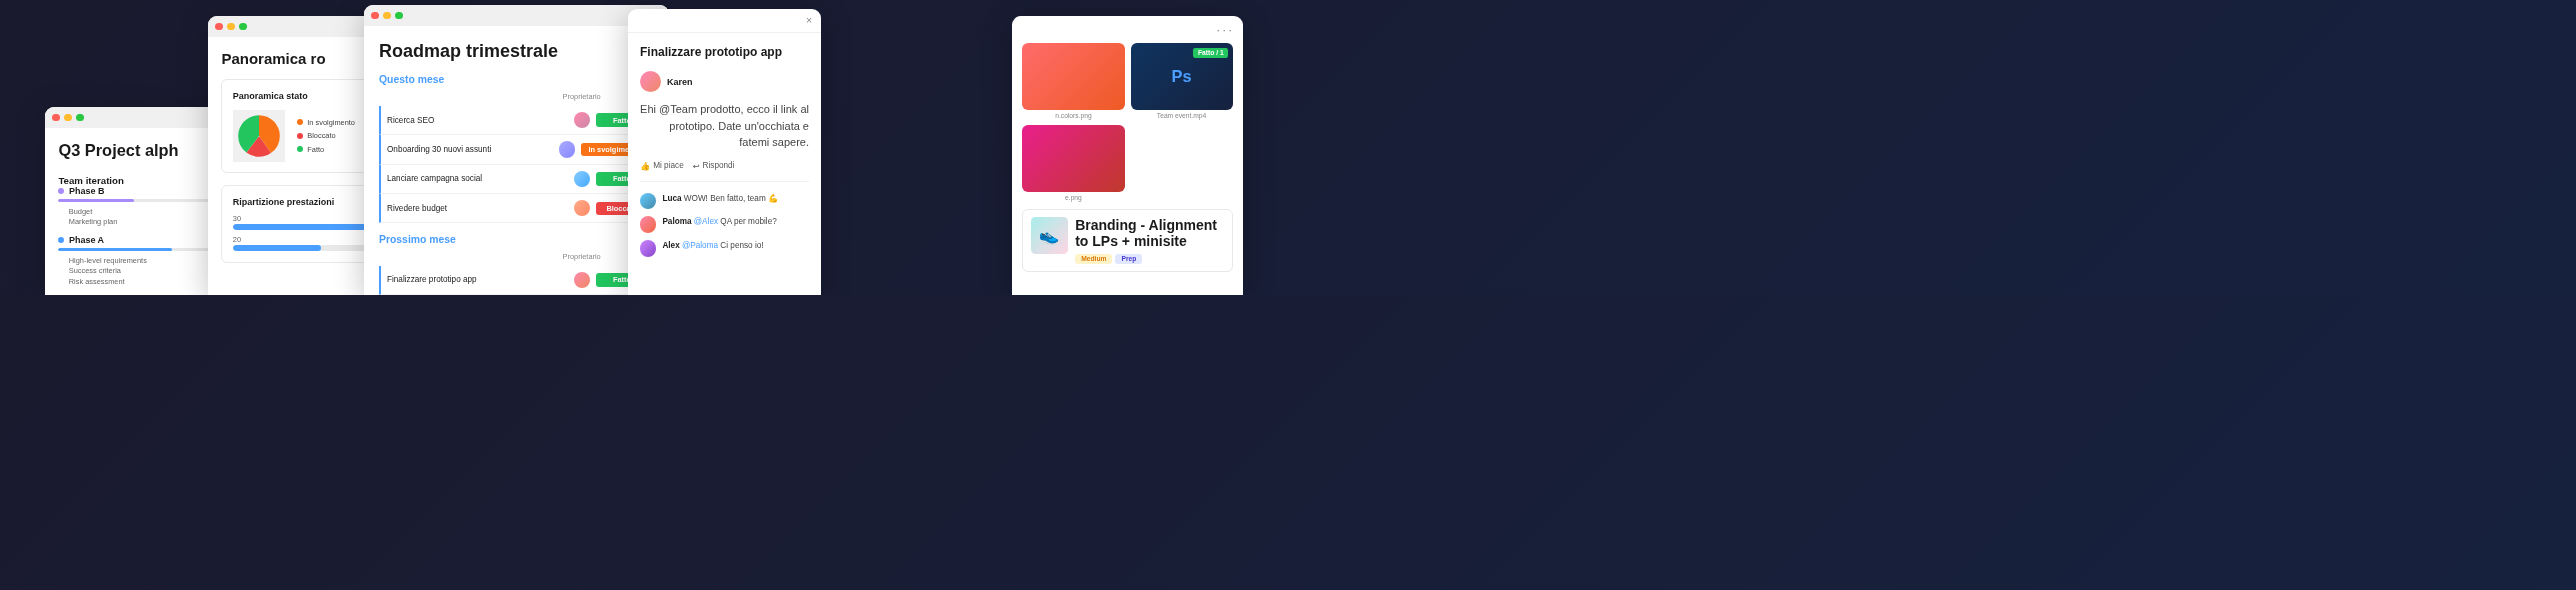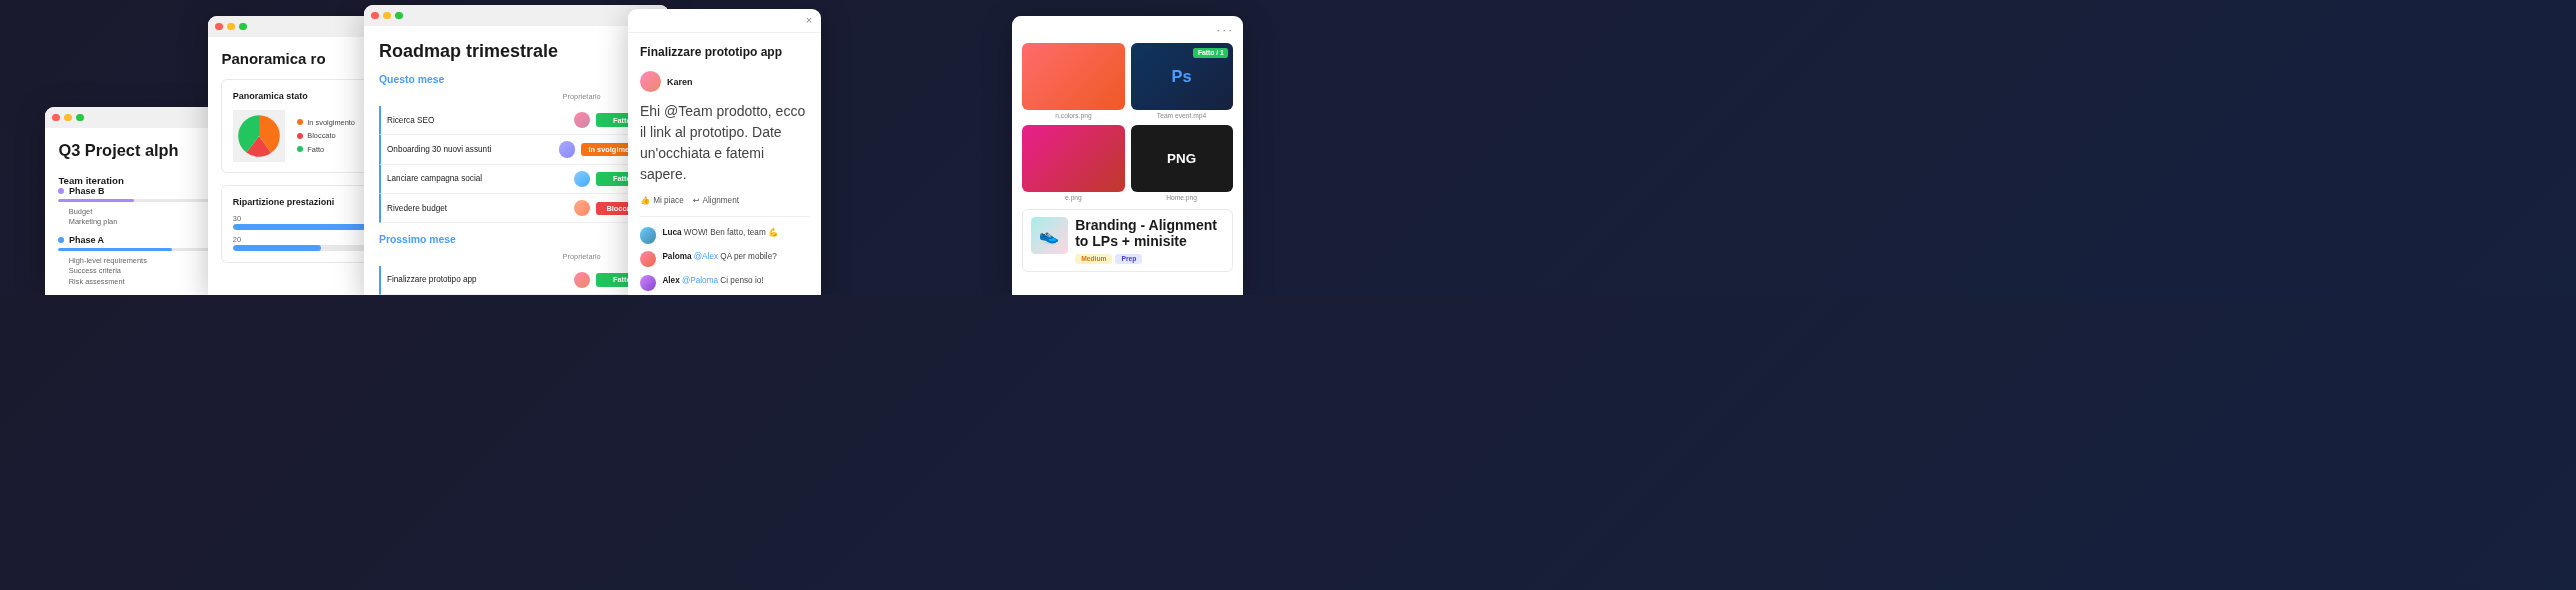--- a/index.html
+++ b/index.html
@@ -118,21 +118,21 @@
       height: 286px;
       z-index: 4;
     }
     .win4-titlebar { display: flex; justify-content: flex-end; padding: 6px 9px; border-bottom: 0.7px solid #f0f0f0; }
     .close-x { font-size: 10.4px; color: #888; cursor: pointer; }
     .win4-content { padding: 12px; }
     .win4-title { font-size: 12px; font-weight: 700; color: #1a1a1a; margin-bottom: 12px; }
     .user-row { display: flex; align-items: center; gap: 6px; margin-bottom: 9px; }
     .user-avatar { width: 21px; height: 21px; border-radius: 50%; }
     .user-name { font-size: 9px; font-weight: 600; color: #1a1a1a; }
-    .comment-text { font-size: 14px; color: #444; line-height: 1.5; margin-bottom: 10.4px; }
+    .comment-text { font-size: 11px; color: #444; line-height: 1.5; margin-bottom: 10.4px; text-align: right; }
     .actions-row { display: flex; gap: 9px; margin-bottom: 10.4px; padding-bottom: 10.4px; border-bottom: 0.7px solid #f0f0f0; }
     .action-btn { display: flex; align-items: center; gap: 3px; font-size: 8.2px; color: #555; background: none; border: none; cursor: pointer; }
     .reply-item { display: flex; align-items: flex-start; gap: 6px; margin-bottom: 7.4px; }
     .reply-avatar { width: 16.4px; height: 16.4px; border-radius: 50%; flex-shrink: 0; }
     .reply-text { font-size: 8.2px; color: #444; line-height: 1.4; }
     .reply-name { font-weight: 600; color: #1a1a1a; }
     .reply-mention { color: #4a9eff; margin-top: 35px; }
 
     
     .win5 {
@@ -339,21 +339,21 @@
         <span class="user-name">Karen</span>
       </div>
       <p class="comment-text">Ehi @Team prodotto, ecco il link al prototipo. Date un'occhiata e fatemi sapere.</p>
       <div class="actions-row">
         <button class="action-btn">
           <span>👍</span>
           <span>Mi piace</span>
         </button>
         <button class="action-btn">
           <span>↩</span>
-          <span>Alignment</span>
+          <span>Rispondi</span>
         </button>
       </div>
       <div class="reply-item">
         <div class="reply-avatar" style="background:linear-gradient(135deg,#6cf,#48a)"></div>
         <span class="reply-text">
           <span class="reply-name">Luca</span>
           <span>WOW! Ben fatto, team 💪</span>
         </span>
       </div>
       <div class="reply-item">
@@ -389,26 +389,20 @@
           <div class="media-item media-gradient2">
             <span class="ps-text">Ps</span>
             <span class="badge-fatto-sm">Fatto / 1</span>
           </div>
           <div class="media-label">Team event.mp4</div>
         </div>
         <div>
           <div class="media-item media-gradient3"></div>
           <div class="media-label">e.png</div>
         </div>
-        <div>
-          <div class="media-item media-gradient4">
-            <span class="png-text">PNG</span>
-          </div>
-          <div class="media-label">Home.png</div>
-        </div>
       </div>
       <div class="card-item">
         <div class="card-img">
           <div class="shoe-img">👟</div>
         </div>
         <div class="card-info">
           <div class="card-title">Branding - Alignment to LPs + minisite</div>
           <div class="card-tags">
             <span class="tag tag-medium">Medium</span>
             <span class="tag tag-prep">Prep</span>

